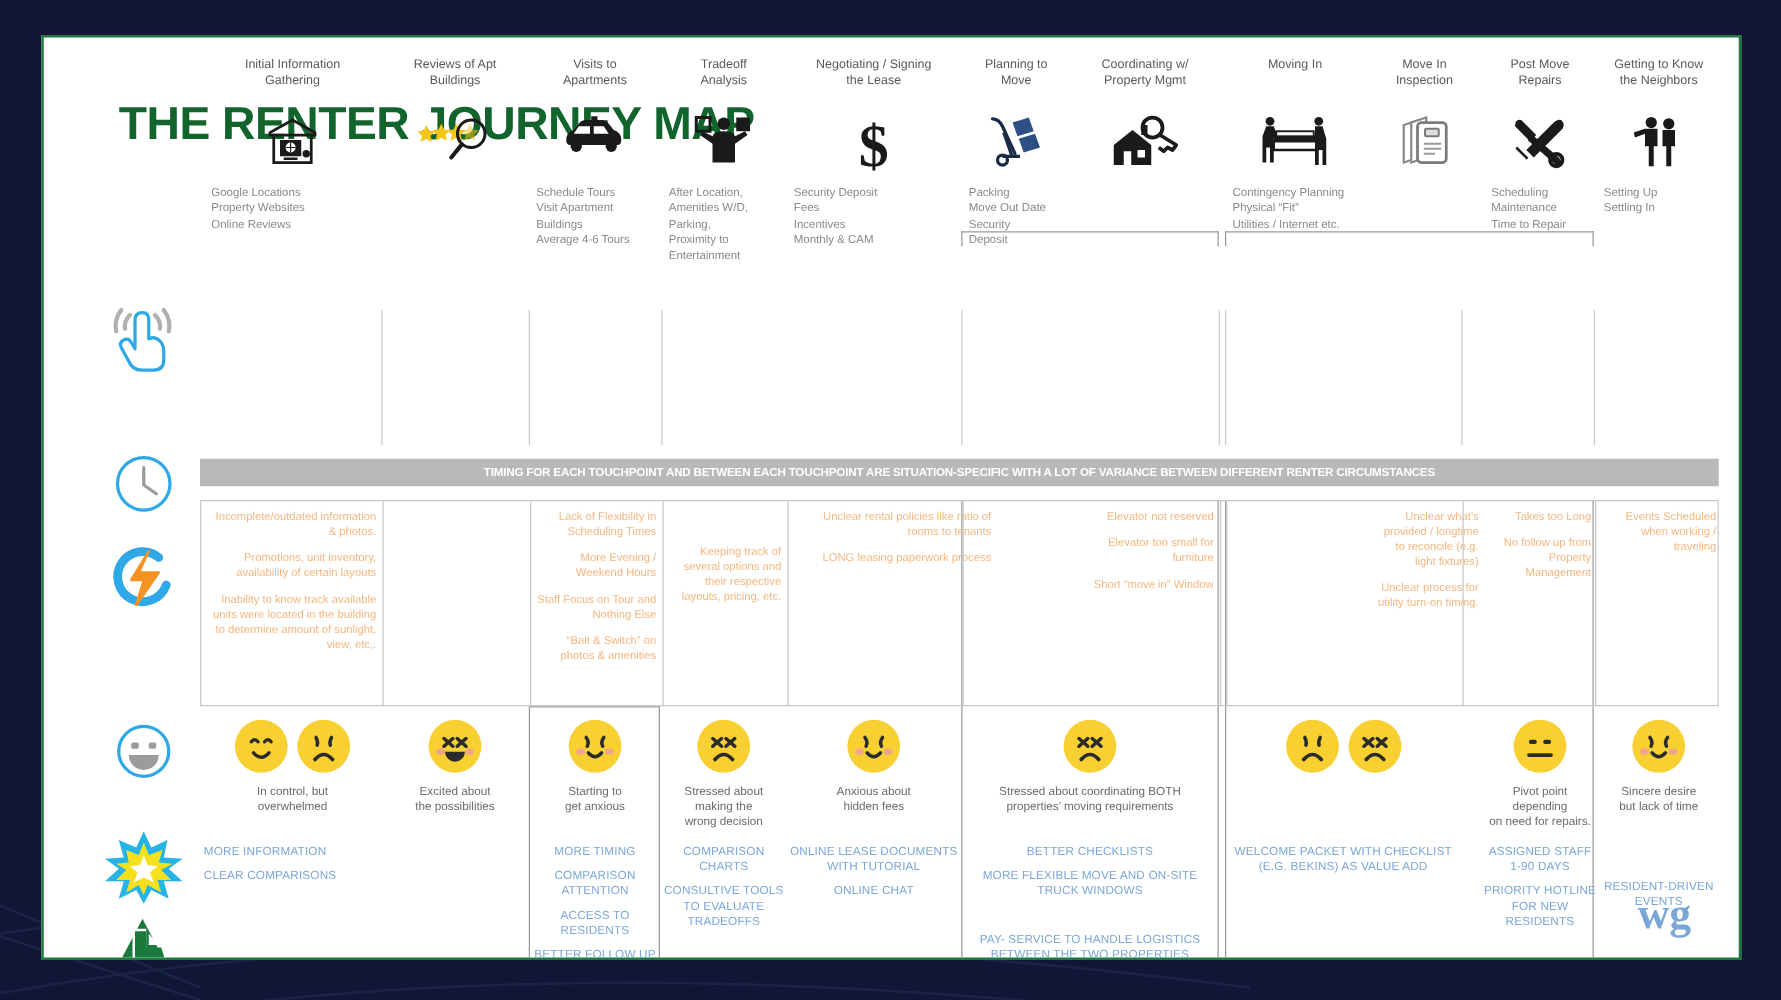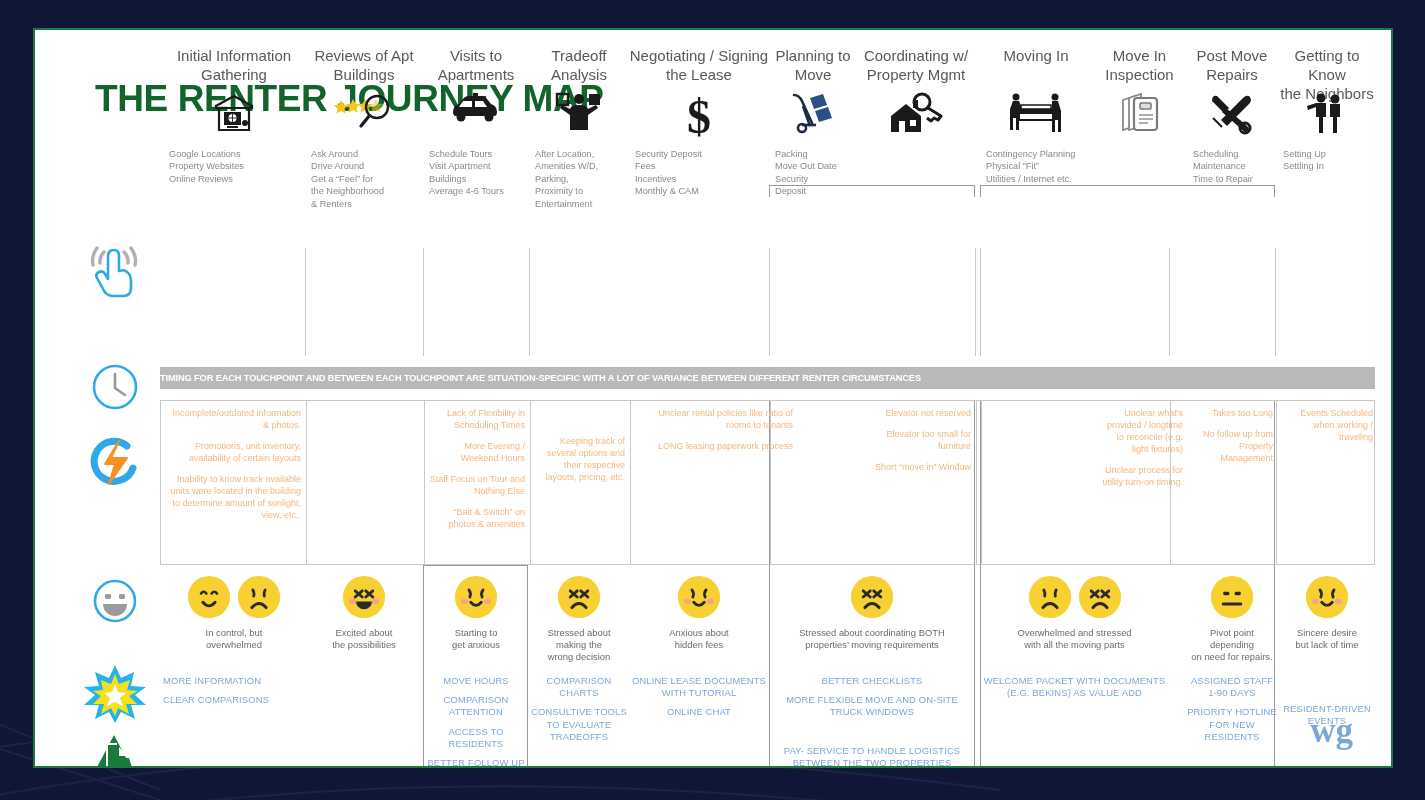--- a/index.html
+++ b/index.html
@@ -33,40 +33,40 @@
   
   .rail { position:absolute; left:35px; top:0; width:90px; height:100%; }
   .rail-icon { position:absolute; left:0; width:90px; text-align:center; }
   .col {
     position:absolute; top:0; height:100%;
   }
 
   .hdr {
     position:absolute;
     top:16px;
-    font-size:15px; color:#595959; text-align:center;
+    font-size:10px; color:#595959; text-align:center;
     line-height:1.28; width:100%;
     font-family:"Liberation Sans", sans-serif;
   }
 
   .icon-cell {
     position:absolute; top:62px; width:100%;
     text-align:center; height:50px;
   }
   .desc {
     position:absolute; top:118px; width:100%;
     font-size:9.2px; color:#8a8a8a; line-height:1.35;
     padding:0 6px;
   }
 
   
   .timing-band {
     position:absolute; left:125px; top:337px; width:1215px; height:22px;
     background:#b9b9b9;
-    display:flex; align-items:center; 
+    display:flex; align-items:center; justify-content:center;
   }
   .timing-band span {
     color:#ffffff; font-size:9.3px; font-weight:bold;
     letter-spacing:-0.15px; white-space:nowrap;
   }
 
   
   .pain-wrap {
     position:absolute; left:125px; top:370px; width:1215px; height:165px;
     border:1px solid #c8c8c8;
@@ -213,21 +213,20 @@
         <div class="icon-cell"><svg width="62" height="42" viewBox="0 0 62 42">
             <g fill="#f5c518">
               <path d="M8 8 l2.2 4.6 5 .6 -3.7 3.4 1 5 -4.5-2.5 -4.5 2.5 1-5 -3.7-3.4 5-.6z"></path>
               <path d="M20 7 l2.2 4.6 5 .6 -3.7 3.4 1 5 -4.5-2.5 -4.5 2.5 1-5 -3.7-3.4 5-.6z"></path>
               <path d="M32 7 l2.2 4.6 5 .6 -3.7 3.4 1 5 -4.5-2.5 -4.5 2.5 1-5 -3.7-3.4 5-.6z"></path>
               <path d="M43 7 l2.2 4.6 5 .6 -3.7 3.4 1 5 -4.5-2.5 -4.5 2.5 1-5 -3.7-3.4 5-.6z" opacity="0.55"></path>
             </g>
             <circle cx="44" cy="15" r="11" fill="none" stroke="#1a1a1a" stroke-width="2.4"></circle>
             <path d="M36.5 23.5 L28 34" stroke="#1a1a1a" stroke-width="3.2" stroke-linecap="round"></path>
           </svg></div>
-        <div class="desc">Ask Around<br>Drive Around<br>Get a “Feel” for<br>the Neighborhood<br>&amp; Renters</div>
       </div>
       <div class="col" style="left: 388px; width: 106px;">
         <div class="hdr">Visits to<br>Apartments</div>
         <div class="icon-cell"><svg width="52" height="34" viewBox="0 0 52 34">
             <path d="M6 24 q-3 0 -3 -4 q0 -6 6 -8 l4 -5 q2 -3 6 -3 h12 q4 0 6 3 l4 5 q6 2 6 8 q0 4 -3 4 z" fill="#1a1a1a"></path>
             <path d="M13 9 h9 v6 h-13 z M25 9 h8 l4 6 h-12 z" fill="#fff"></path>
             <circle cx="11" cy="25" r="4.5" fill="#1a1a1a"></circle>
             <circle cx="39" cy="25" r="4.5" fill="#1a1a1a"></circle>
             <rect x="23" y="1" width="5" height="3" fill="#1a1a1a"></rect>
           </svg></div>
@@ -463,21 +462,20 @@
               <circle cx="25" cy="25" r="24" fill="#f8d032"></circle>
               <path d="M18 17 q2 4 1 7" fill="none" stroke="#2b2b2b" stroke-width="3.2" stroke-linecap="round"></path>
               <path d="M32 17 q-2 4 -1 7" fill="none" stroke="#2b2b2b" stroke-width="3.2" stroke-linecap="round"></path>
               <path d="M17 37 q8 -9 16 0" fill="none" stroke="#2b2b2b" stroke-width="3.4" stroke-linecap="round"></path>
             </svg><svg class="face" width="44" height="44" viewBox="0 0 50 50">
               <circle cx="25" cy="25" r="24" fill="#f8d032"></circle>
               <path d="M15 18 L23 25 M23 18 L15 25" stroke="#2b2b2b" stroke-width="3.2" stroke-linecap="round"></path>
               <path d="M27 18 L35 25 M35 18 L27 25" stroke="#2b2b2b" stroke-width="3.2" stroke-linecap="round"></path>
               <path d="M17 37 q8 -9 16 0" fill="none" stroke="#2b2b2b" stroke-width="3.4" stroke-linecap="round"></path>
             </svg></div>
-          <div class="emo-cap">Overwhelmed and stressed<br>with all the moving parts</div>
         </div>
         <div class="emo-col" style="left: 1027px; width: 90px;">
           <div class="emo-faces"><svg class="face" width="44" height="44" viewBox="0 0 50 50">
               <circle cx="25" cy="25" r="24" fill="#f8d032"></circle>
               <rect x="15" y="19" width="7" height="4" rx="1.6" fill="#2b2b2b"></rect>
               <rect x="28" y="19" width="7" height="4" rx="1.6" fill="#2b2b2b"></rect>
               <path d="M15 33 h20" stroke="#2b2b2b" stroke-width="3.4" stroke-linecap="round"></path>
             </svg></div>
           <div class="emo-cap">Pivot point depending<br>on need for repairs.</div>
         </div>
@@ -495,41 +493,41 @@
       </div>
   </div>
 
   <div class="opp-wrap">
     <div id="opp-root">
         <div class="opp-col" style="left: 3px; width: 142px;">
           <div class="opp-item left">MORE INFORMATION</div>
           <div class="opp-item left">CLEAR COMPARISONS</div>
         </div>
         <div class="opp-col" style="left: 263px; width: 106px;">
-          <div class="opp-item">MOVE HOURS</div>
+          <div class="opp-item">MORE TIMING</div>
           <div class="opp-item">COMPARISON ATTENTION</div>
           <div class="opp-item">ACCESS TO RESIDENTS</div>
           <div class="opp-item">BETTER FOLLOW UP</div>
         </div>
         <div class="opp-col" style="left: 369px; width: 100px;">
           <div class="opp-item">COMPARISON CHARTS</div>
           <div class="opp-item">CONSULTIVE TOOLS TO EVALUATE TRADEOFFS</div>
         </div>
         <div class="opp-col" style="left: 469px; width: 140px;">
           <div class="opp-item">ONLINE LEASE DOCUMENTS WITH TUTORIAL</div>
           <div class="opp-item">ONLINE CHAT</div>
         </div>
         <div class="opp-col" style="left: 609px; width: 206px;">
           <div class="opp-item">BETTER CHECKLISTS</div>
           <div class="opp-item">MORE FLEXIBLE MOVE AND ON-SITE TRUCK WINDOWS</div>
           <div class="opp-item">&nbsp;</div>
           <div class="opp-item">PAY- SERVICE TO HANDLE LOGISTICS BETWEEN THE TWO PROPERTIES</div>
         </div>
         <div class="opp-col" style="left: 820px; width: 189px;">
-          <div class="opp-item">WELCOME PACKET WITH DOCUMENTS (E.G. BEKINS) AS VALUE ADD</div>
+          <div class="opp-item">WELCOME PACKET WITH CHECKLIST (E.G. BEKINS) AS VALUE ADD</div>
         </div>
         <div class="opp-col" style="left: 1027px; width: 90px;">
           <div class="opp-item">ASSIGNED STAFF 1-90 DAYS</div>
           <div class="opp-item">PRIORITY HOTLINE FOR NEW RESIDENTS</div>
         </div>
         <div class="opp-col" style="left: 1117px; width: 100px; margin-top: 28px;">
           <div class="opp-item">RESIDENT-DRIVEN EVENTS</div>
         </div>
       </div>
   </div>

